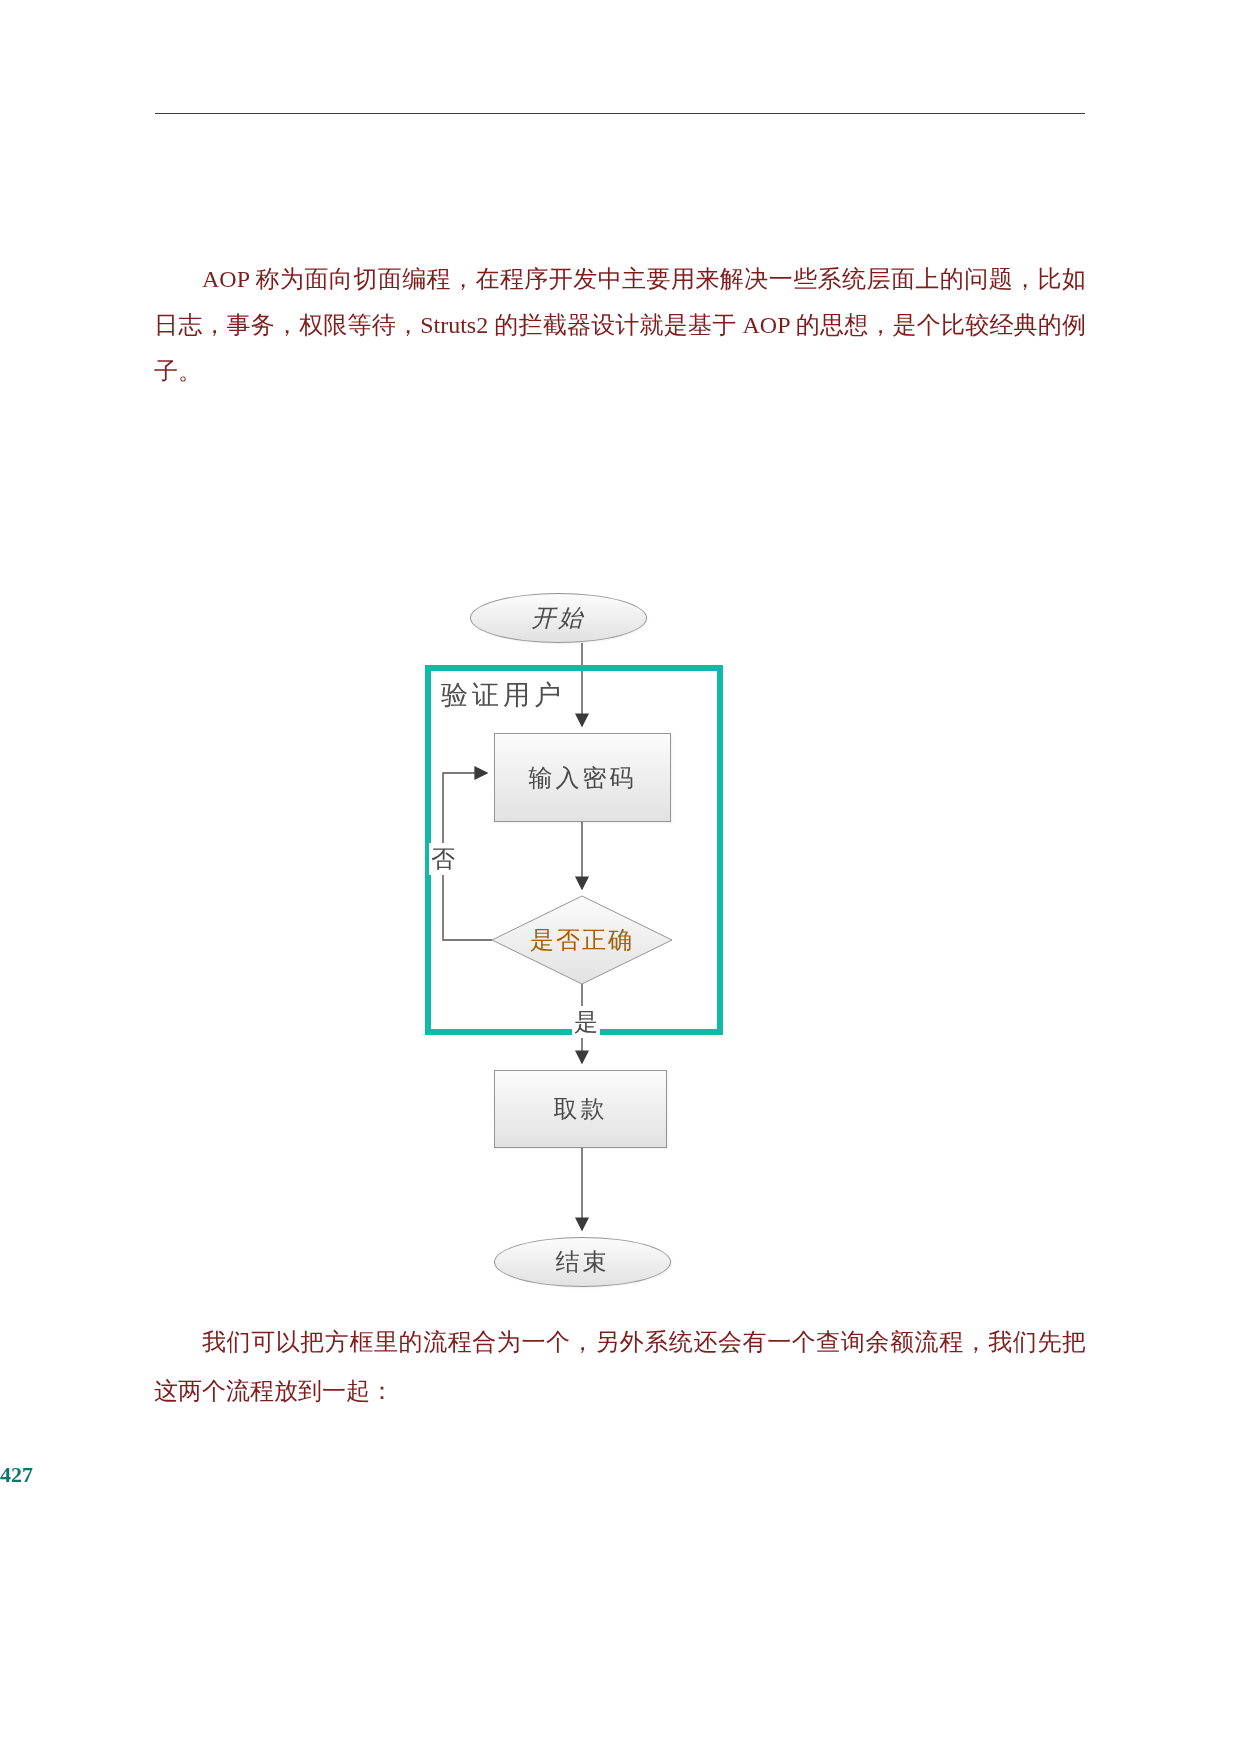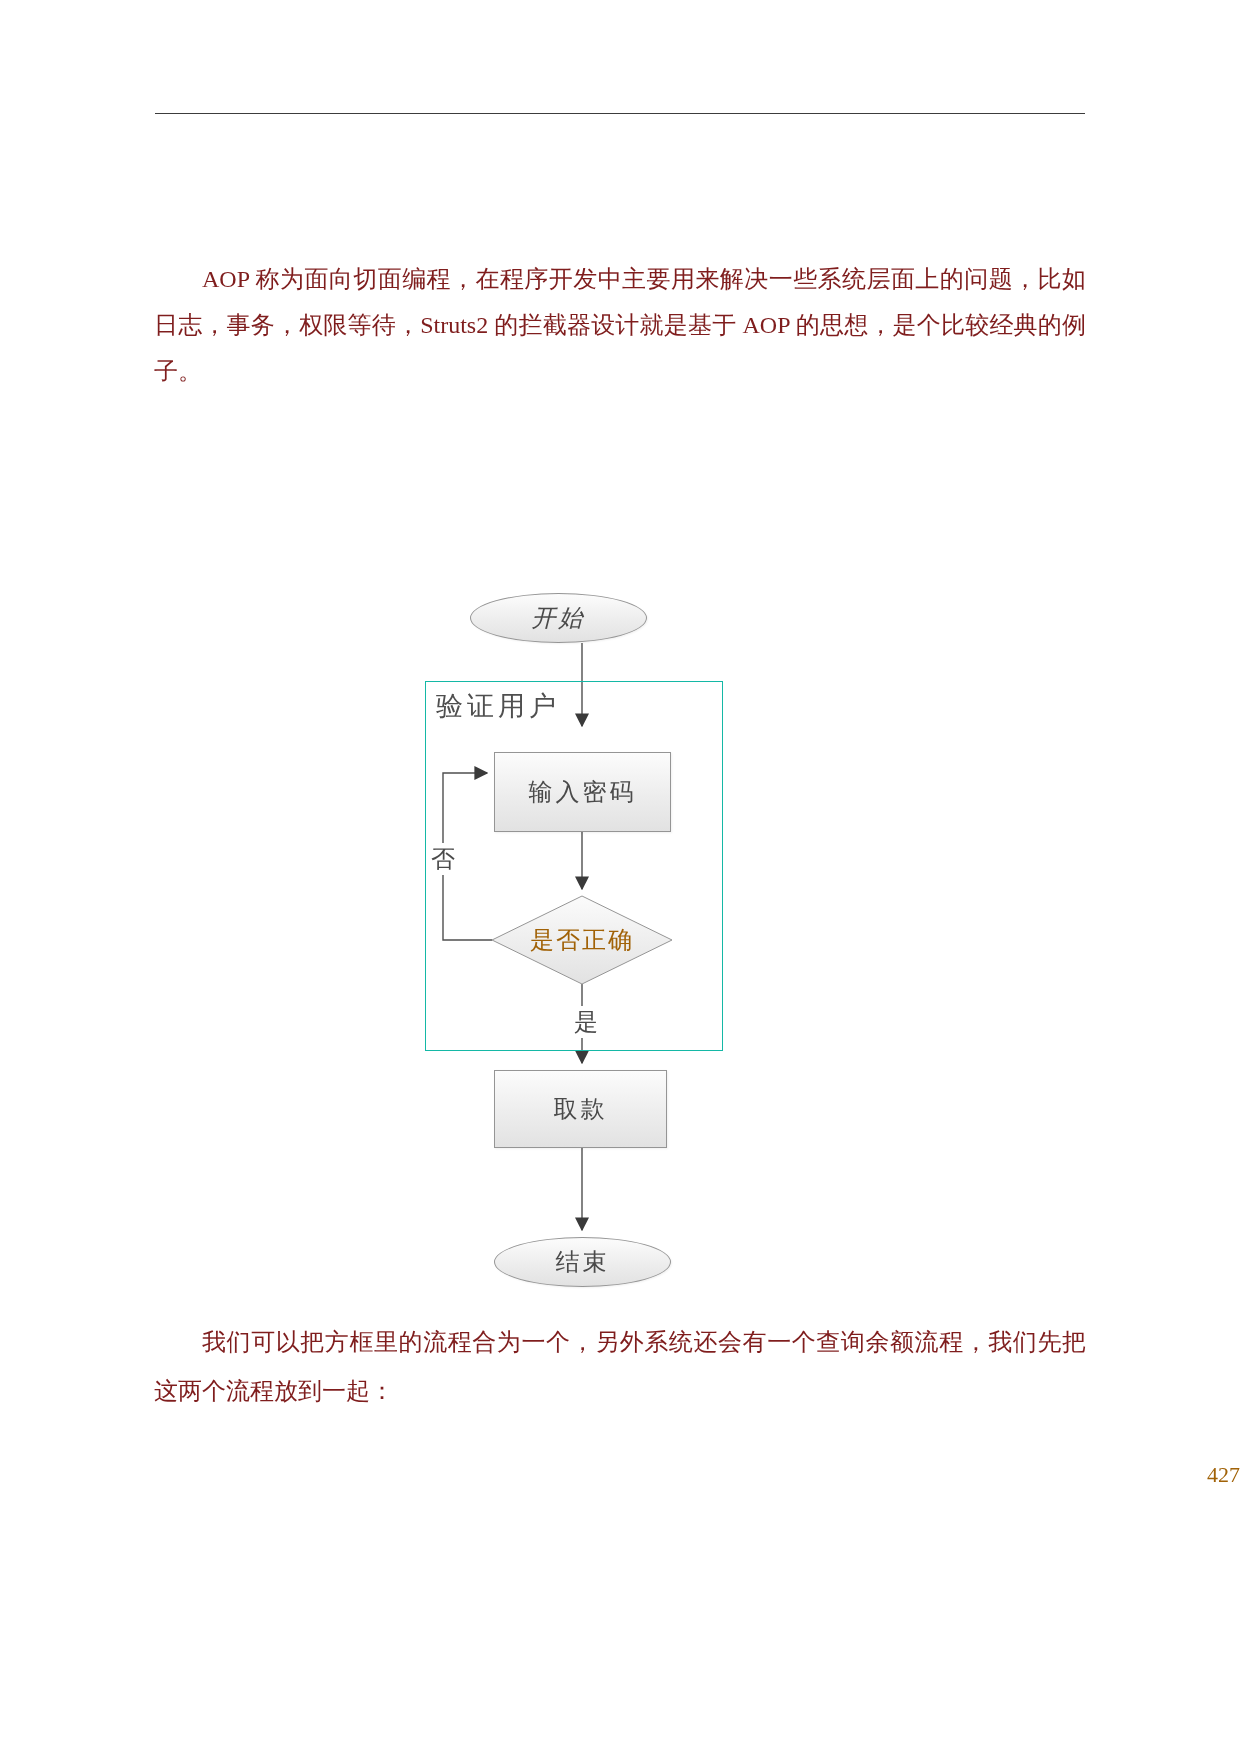--- a/index.html
+++ b/index.html
@@ -48,28 +48,28 @@
     display: flex; align-items: center; justify-content: center;
     border: 1px solid #959595;
     background: linear-gradient(180deg, #fcfcfc 0%, #ededed 55%, #e2e2e2 100%);
     font-family: "Liberation Sans", "DejaVu Sans", sans-serif;
     font-size: 24px; color: #4a4a4a;
     letter-spacing: 3px;
     box-shadow: 1px 1px 2px rgba(0,0,0,0.06);
   }
   .fc-oval { border-radius: 50%; }
   .node-start    { left: 470px; top: 8px;   width: 177px; height: 50px; font-style: italic; }
-  .node-input    { left: 494px; top: 148px; width: 177px; height: 80px; margin-top: 19px; }
+  .node-input    { left: 494px; top: 148px; width: 177px; height: 89px; }
   .node-withdraw { left: 494px; top: 485px; width: 173px; height: 78px; }
   .node-end      { left: 494px; top: 652px; width: 177px; height: 50px; }
 
   .group-box {
-    position: absolute; left: 425px; top: 96px;
+    position: absolute; left: 425px; top: 80px;
     width: 298px; height: 370px;
-    border: 1px solid #14b8a6;
+    border: 6px solid #14b8a6;
     background: transparent;
   }
   .group-label {
     position: absolute; left: 10px; top: 6px;
     font-family: "Liberation Sans", "DejaVu Sans", sans-serif;
     font-size: 27px; color: #4f4f4f; letter-spacing: 4px;
   }
 
   .decision-label {
     position: absolute; left: 492px; top: 311px;
@@ -84,22 +84,22 @@
     font-family: "Liberation Sans", "DejaVu Sans", sans-serif;
     font-size: 24px; color: #4a4a4a;
     background: #ffffff;
     padding: 0 2px;
   }
   .label-no  { left: 429px; top: 258px; }
   .label-yes { left: 572px; top: 421px; }
 
   .page-number {
     position: absolute; left: 0; right: 0; top: 1462px;
-    text-align: right;
-    font-size: 22px; color: #a16207;
+    text-align: left;
+    font-size: 22px; color: #0f766e; font-weight: bold;
   }
 </style>
 </head>
 <body>
 
 <div class="page">
 
   <div class="top-rule"></div>
 
 

